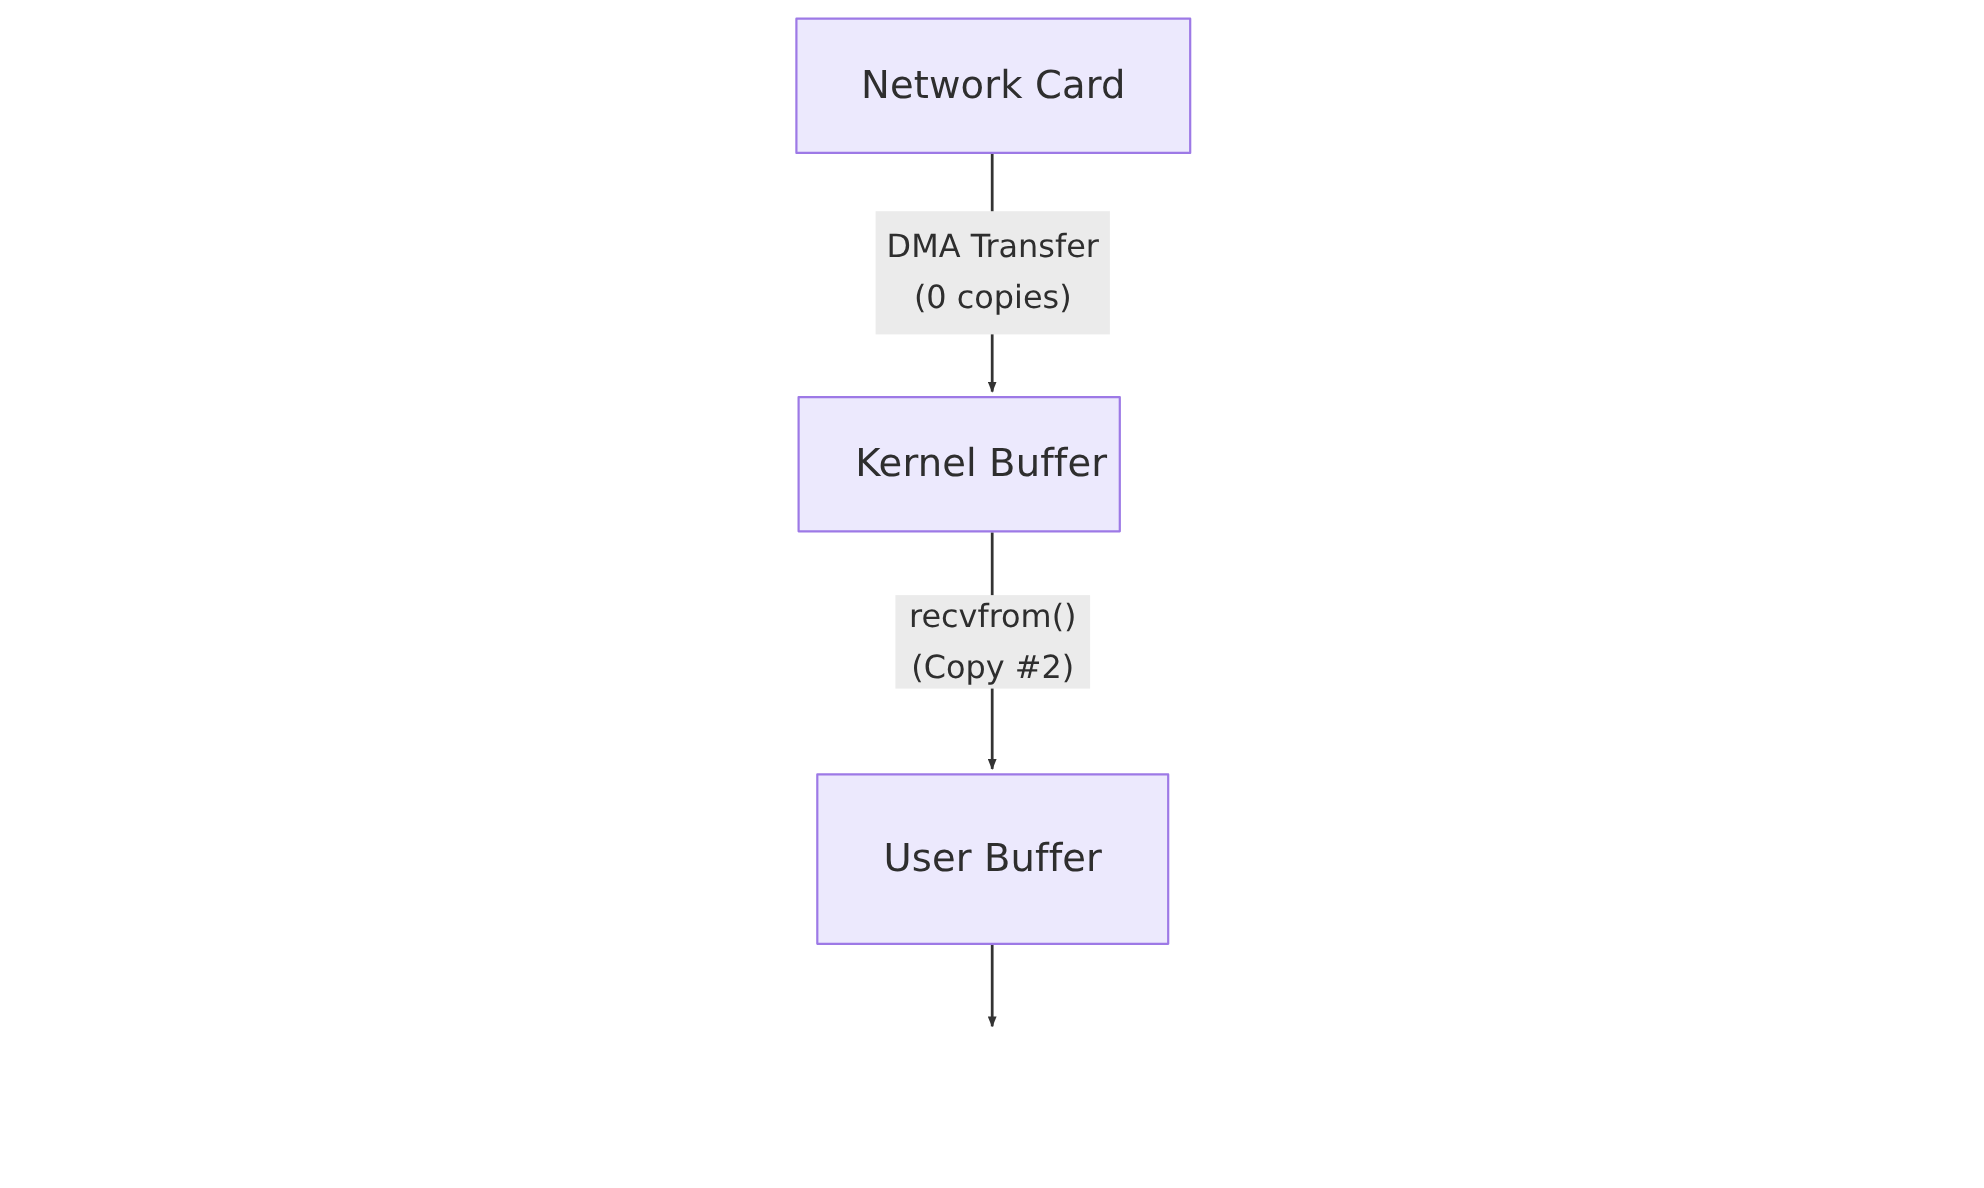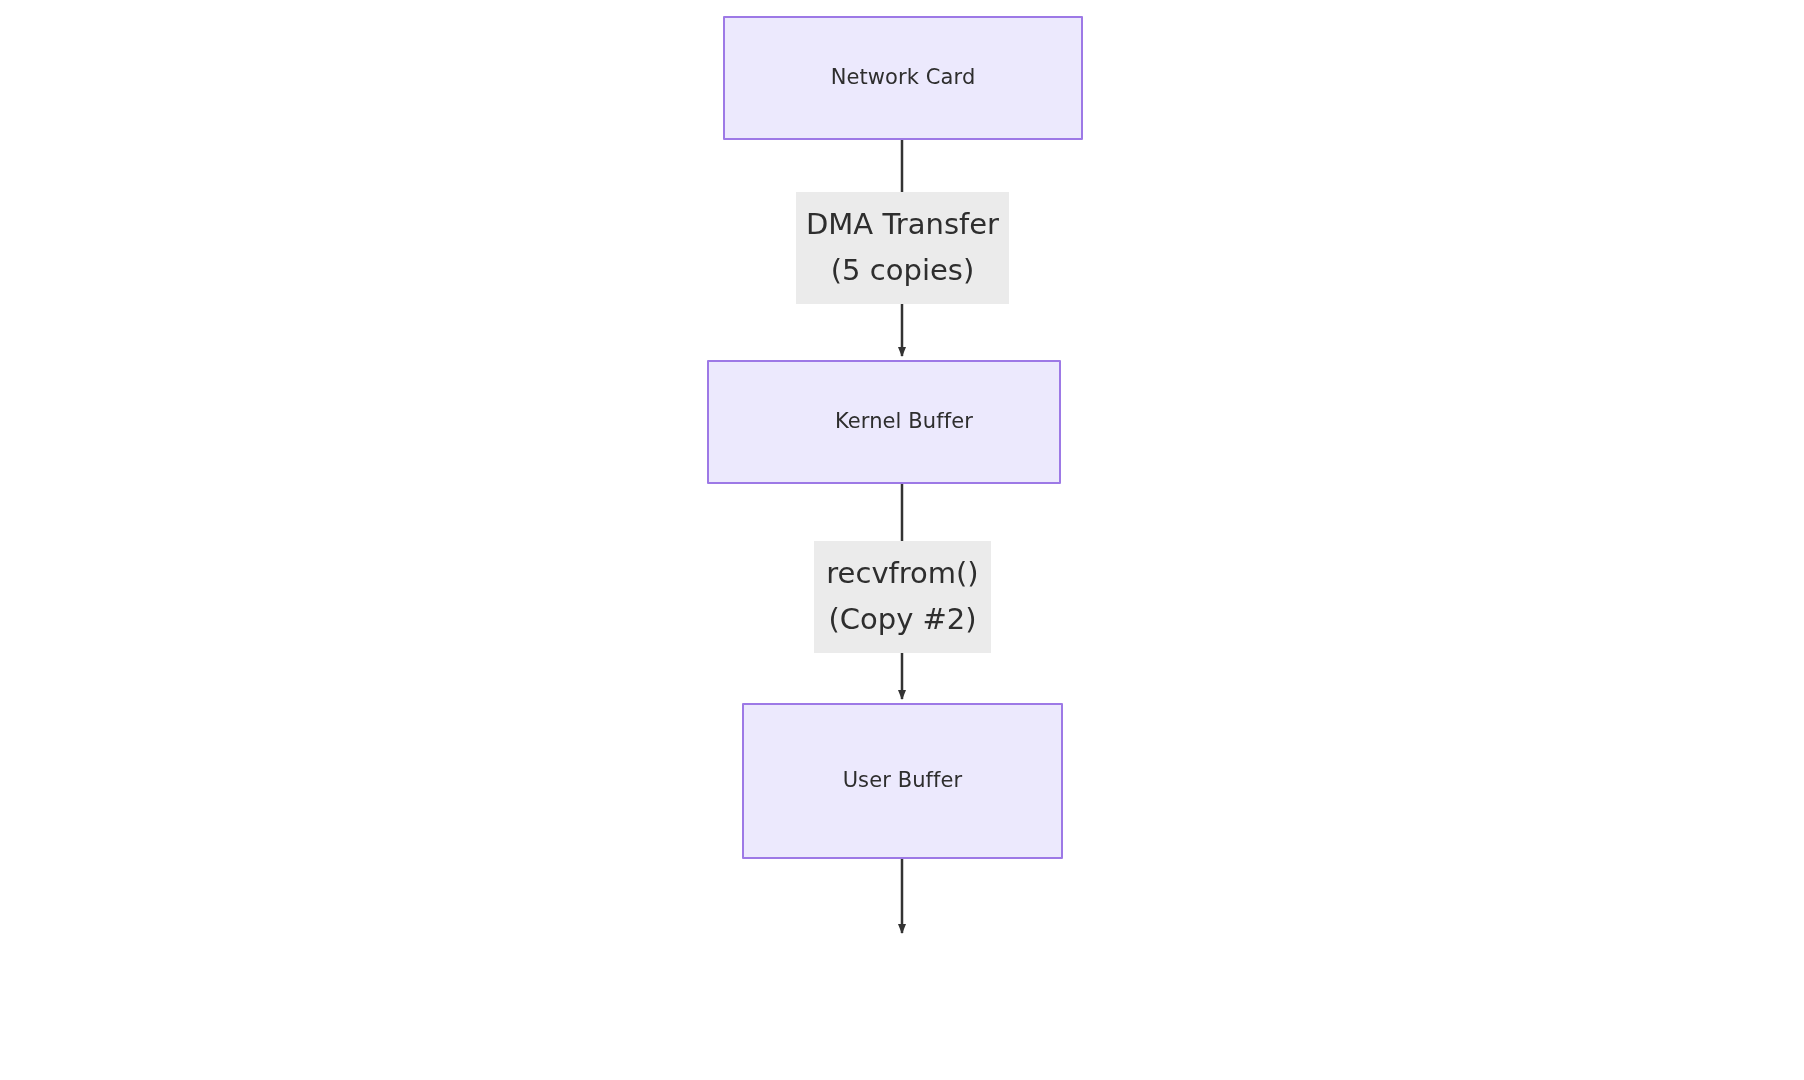--- a/index.html
+++ b/index.html
@@ -22,21 +22,21 @@
   .node {
     position: absolute;
     box-sizing: border-box;
     background: #ece9fd;
     border: 2px solid #9d79e6;
     border-radius: 1px;
     display: flex;
     align-items: center;
     justify-content: center;
     color: #2e2e2e;
-    font-size: 21px;
+    font-size: 35px;
     font-weight: 400;
     letter-spacing: 0.1px;
     line-height: 1.2;
   }
   .edge-svg {
     position: absolute;
     left: 0;
     top: 0;
     width: 1804px;
     height: 1080px;
@@ -75,32 +75,32 @@
     </defs>
     <line x1="902" y1="140" x2="902" y2="356" stroke="#333333" stroke-width="2.5" marker-end="url(#arrowhead)"></line>
     <line x1="902" y1="484" x2="902" y2="699" stroke="#333333" stroke-width="2.5" marker-end="url(#arrowhead)"></line>
     <line x1="902" y1="827" x2="902" y2="933" stroke="#333333" stroke-width="2.5" marker-end="url(#arrowhead)"></line>
   </svg>
 
   <div class="node" style="left:723px; top:16px; width:360px; height:124px;">
     <span>Network Card</span>
   </div>
 
-  <div class="node" style="left:707px; top:360px; width:354px; height:124px;padding-left:40px;">
+  <div class="node" style="left:725px; top:360px; width:294px; height:124px;padding-left:40px;">
     <span>Kernel Buffer</span>
   </div>
 
   <div class="node" style="left:742px; top:703px; width:321px; height:156px;">
     <span>User Buffer</span>
   </div>
 
 
   <div class="edge-label" style="left:796px; top:192px; width:213px; height:112px;">
     <span class="line1">DMA Transfer</span>
-    <span class="line2">(5 copies)</span>
+    <span class="line2">(0 copies)</span>
   </div>
 
-  <div class="edge-label" style="left:814px; top:541px; width:177px; height:112px;">
+  <div class="edge-label" style="left:814px; top:541px; width:177px; height:85px;">
     <span class="line1">recvfrom()</span>
     <span class="line2">(Copy #2)</span>
   </div>
 
 </div>
 
 </body></html>

